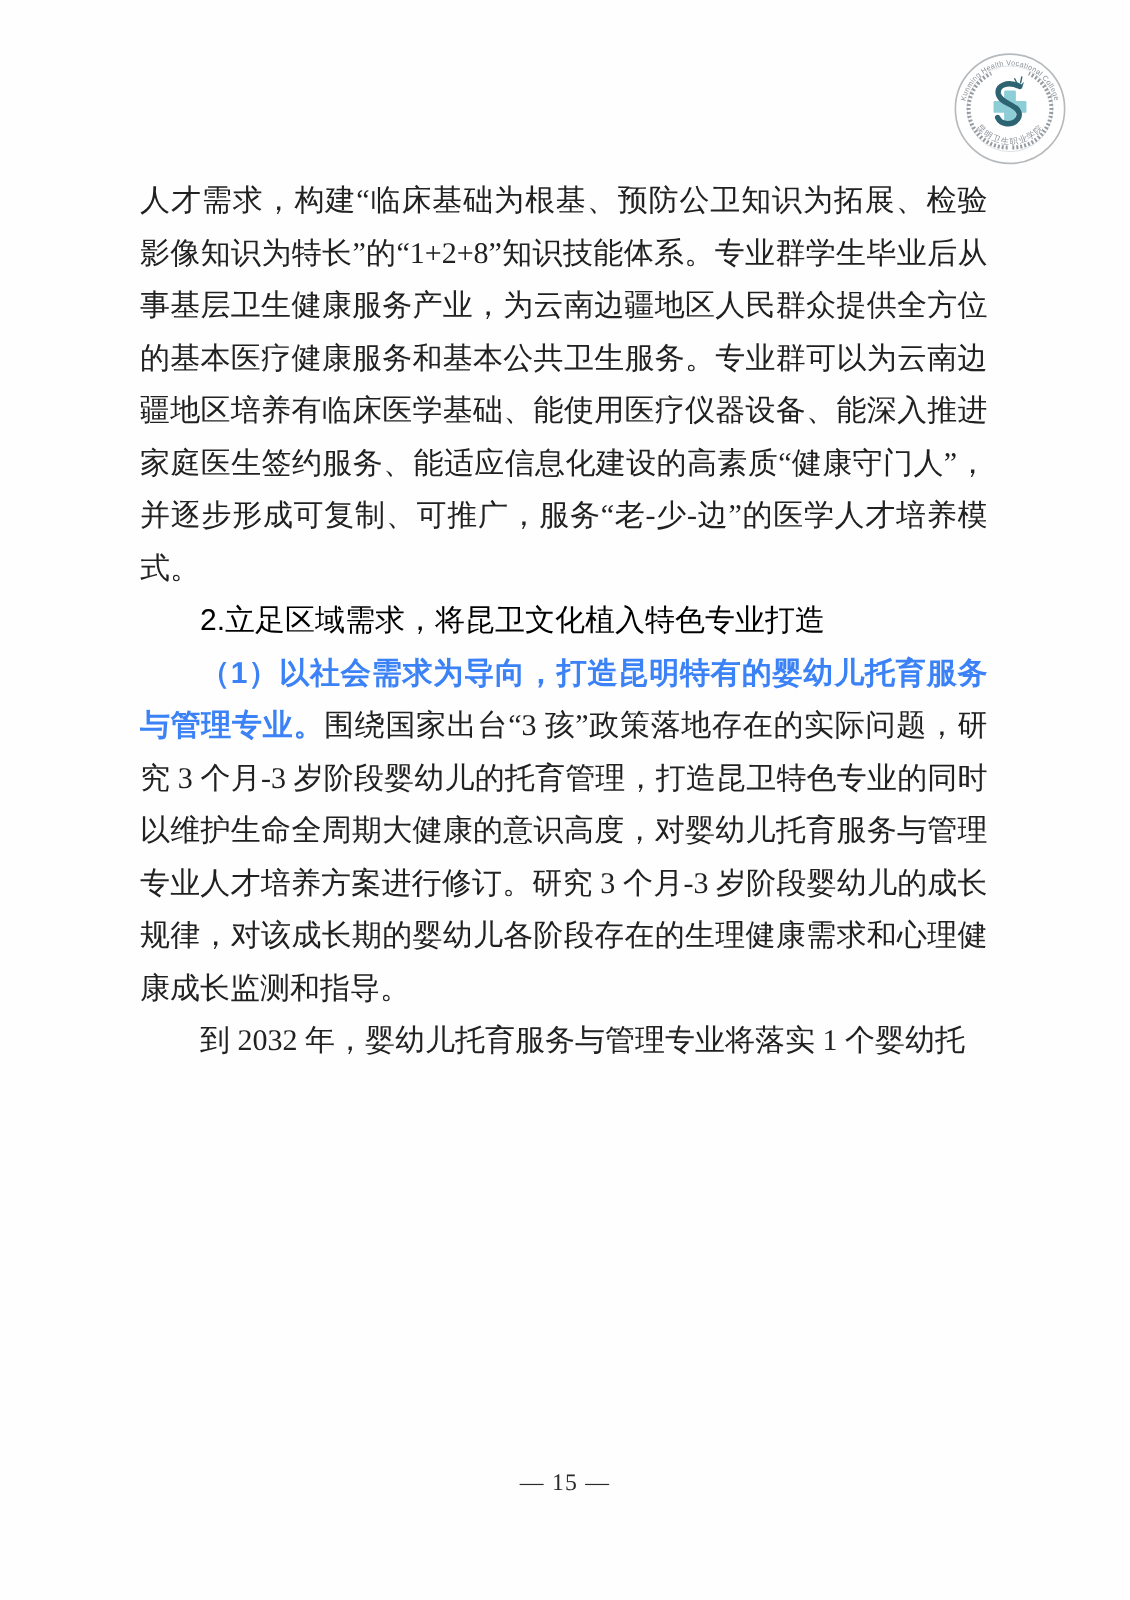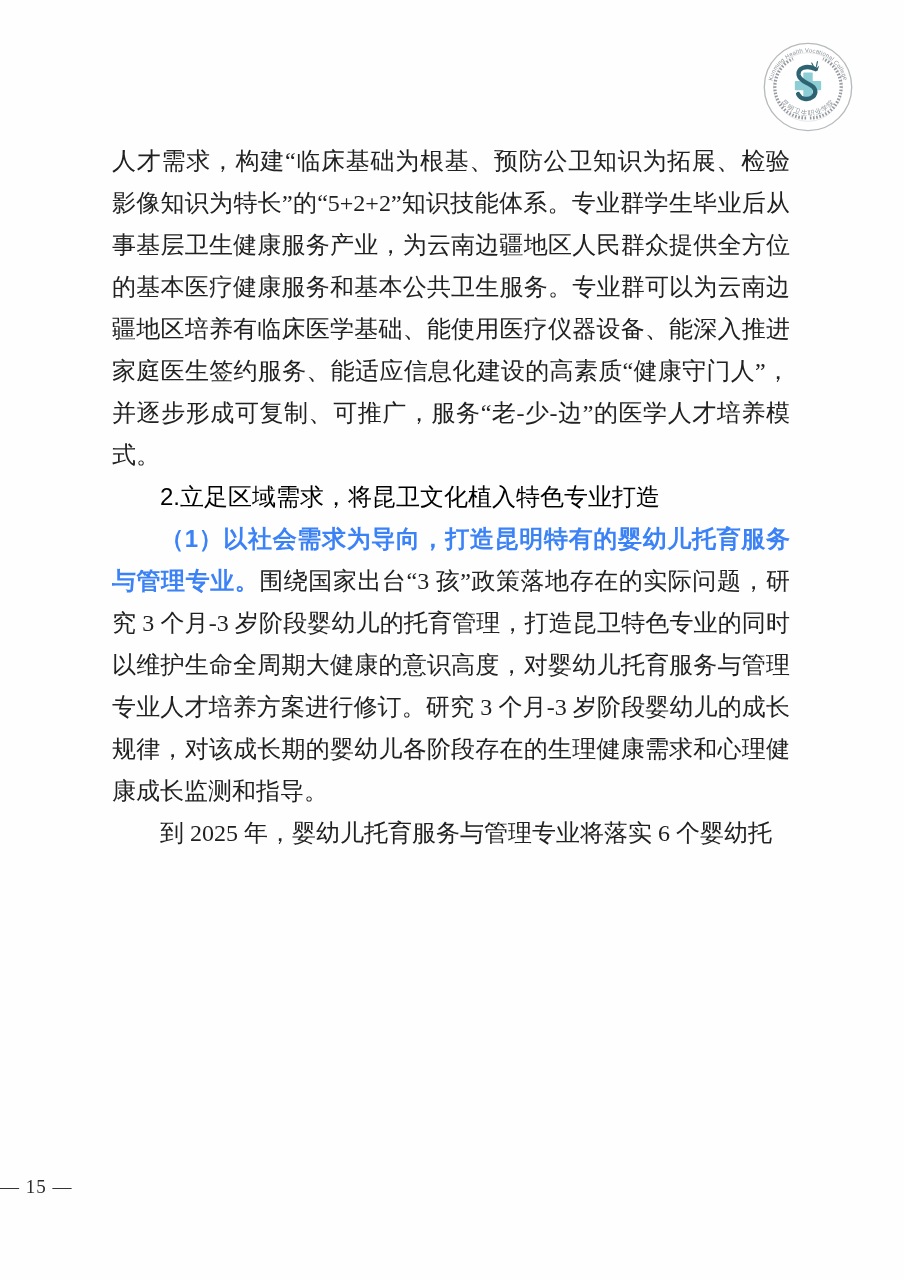--- a/index.html
+++ b/index.html
@@ -36,21 +36,21 @@
   }
   .bold-lead {
     font-family:"Liberation Sans","DejaVu Sans",sans-serif;
     font-weight:700;
     color:#3b82f6;
   }
   .footer {
     position:absolute;
     left:0; top:1176px;
     width:100%;
-    text-align:left;
+    text-align:center;
     font-size:19px;
     letter-spacing:1px;
     color:#2b2b2b;
   }
 </style>
 </head>
 <body>
 
 <div class="page">
 
@@ -81,23 +81,23 @@
 
       <g>
         <path d="M 58,31 C 48,26 39,30 40,37 C 41,43 48,45 52,47.5 C 58,50.5 60,56 55,60.5 C 50,64.5 42,63 39.5,57.5" fill="none" stroke="#2e6372" stroke-width="4.6" stroke-linecap="round"></path>
         <path d="M 58,31 l 4,-4 l -2,6 z" fill="#2e6372"></path>
         <path d="M 56,28.5 l -2,-4 M 59,28 l 1,-5" stroke="#2e6372" stroke-width="1.2" stroke-linecap="round" fill="none"></path>
       </g>
     </svg>
   </div>
 
   <main class="content">
-    <p>人才需求，构建“临床基础为根基、预防公卫知识为拓展、检验影像知识为特长”的“5+2+2”知识技能体系。专业群学生毕业后从事基层卫生健康服务产业，为云南边疆地区人民群众提供全方位的基本医疗健康服务和基本公共卫生服务。专业群可以为云南边疆地区培养有临床医学基础、能使用医疗仪器设备、能深入推进家庭医生签约服务、能适应信息化建设的高素质“健康守门人”，并逐步形成可复制、可推广，服务“老-少-边”的医学人才培养模式。</p>
+    <p>人才需求，构建“临床基础为根基、预防公卫知识为拓展、检验影像知识为特长”的“1+2+8”知识技能体系。专业群学生毕业后从事基层卫生健康服务产业，为云南边疆地区人民群众提供全方位的基本医疗健康服务和基本公共卫生服务。专业群可以为云南边疆地区培养有临床医学基础、能使用医疗仪器设备、能深入推进家庭医生签约服务、能适应信息化建设的高素质“健康守门人”，并逐步形成可复制、可推广，服务“老-少-边”的医学人才培养模式。</p>
     <h3 class="indent heading">2.立足区域需求，将昆卫文化植入特色专业打造</h3>
     <p class="indent"><span class="bold-lead">（1）以社会需求为导向，打造昆明特有的婴幼儿托育服务与管理专业。</span><span>围绕国家出台“3 孩”政策落地存在的实际问题，研究 3 个月-3 岁阶段婴幼儿的托育管理，打造昆卫特色专业的同时以维护生命全周期大健康的意识高度，对婴幼儿托育服务与管理专业人才培养方案进行修订。研究 3 个月-3 岁阶段婴幼儿的成长规律，对该成长期的婴幼儿各阶段存在的生理健康需求和心理健康成长监测和指导。</span></p>
-    <p class="indent">到 2025 年，婴幼儿托育服务与管理专业将落实 6 个婴幼托</p>
+    <p class="indent">到 2032 年，婴幼儿托育服务与管理专业将落实 1 个婴幼托</p>
   </main>
 
   <footer class="footer">
     <span>— 15 —</span>
   </footer>
 
 </div>
 
 </body></html>

